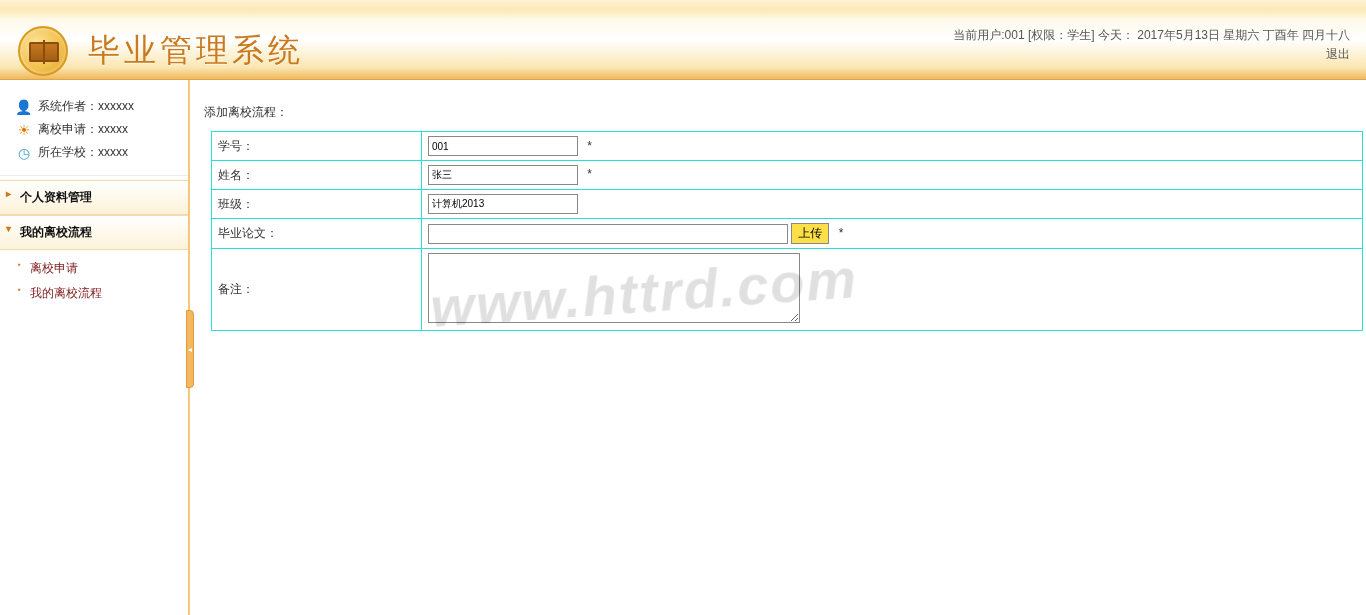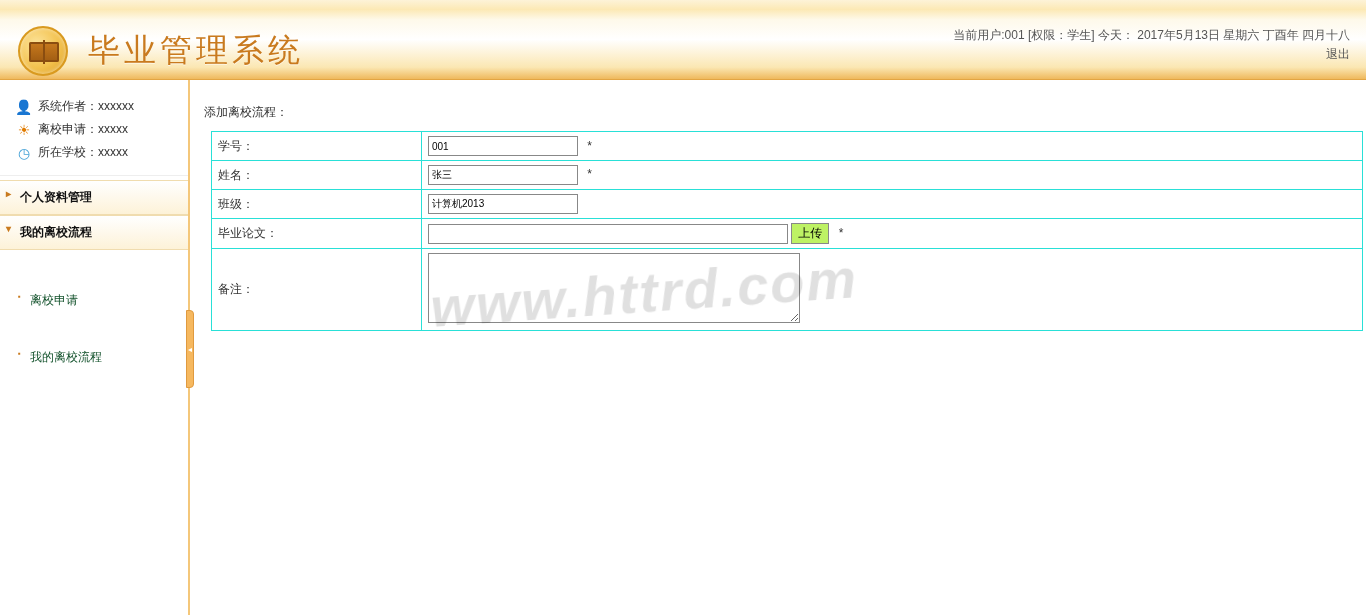--- a/index.html
+++ b/index.html
@@ -101,23 +101,22 @@
   position: absolute; left: 6px; top: 7px;
   color: #c97a1e; font-size: 10px;
 }
 .menu-section.active::before { content: "▾"; }
 .sub-items {
   padding: 6px 0 8px 0;
 }
 .sub-item {
   padding: 4px 10px 4px 30px;
   position: relative;
-  color: #14532d;
-  cursor: pointer;
-  margin-top: 32px;
+  color: #7f1d1d;
+  cursor: pointer;
 }
 .sub-item::before {
   content: "▪";
   position: absolute; left: 18px; top: 4px;
   color: #c97a1e; font-size: 8px;
 }
 .splitter {
   position: absolute;
   right: -6px; top: 230px;
   width: 8px; height: 78px;
@@ -168,21 +167,21 @@
   font-size: 12px;
   border: 1px solid #888;
   width: 372px; height: 70px;
   resize: both;
   padding: 2px;
 }
 .star { margin-left: 6px; }
 .btn {
   font-family: inherit; font-size: 12px;
   border: 1px solid #888;
-  background: #bef264;
+  background: #fde047;
   padding: 1px 6px;
   cursor: pointer;
 }
 .btns-row td { padding: 6px; }
 .watermark {
   position: absolute;
   left: 430px; top: 260px;
   font-size: 56px;
   font-style: italic;
   font-weight: bold;

